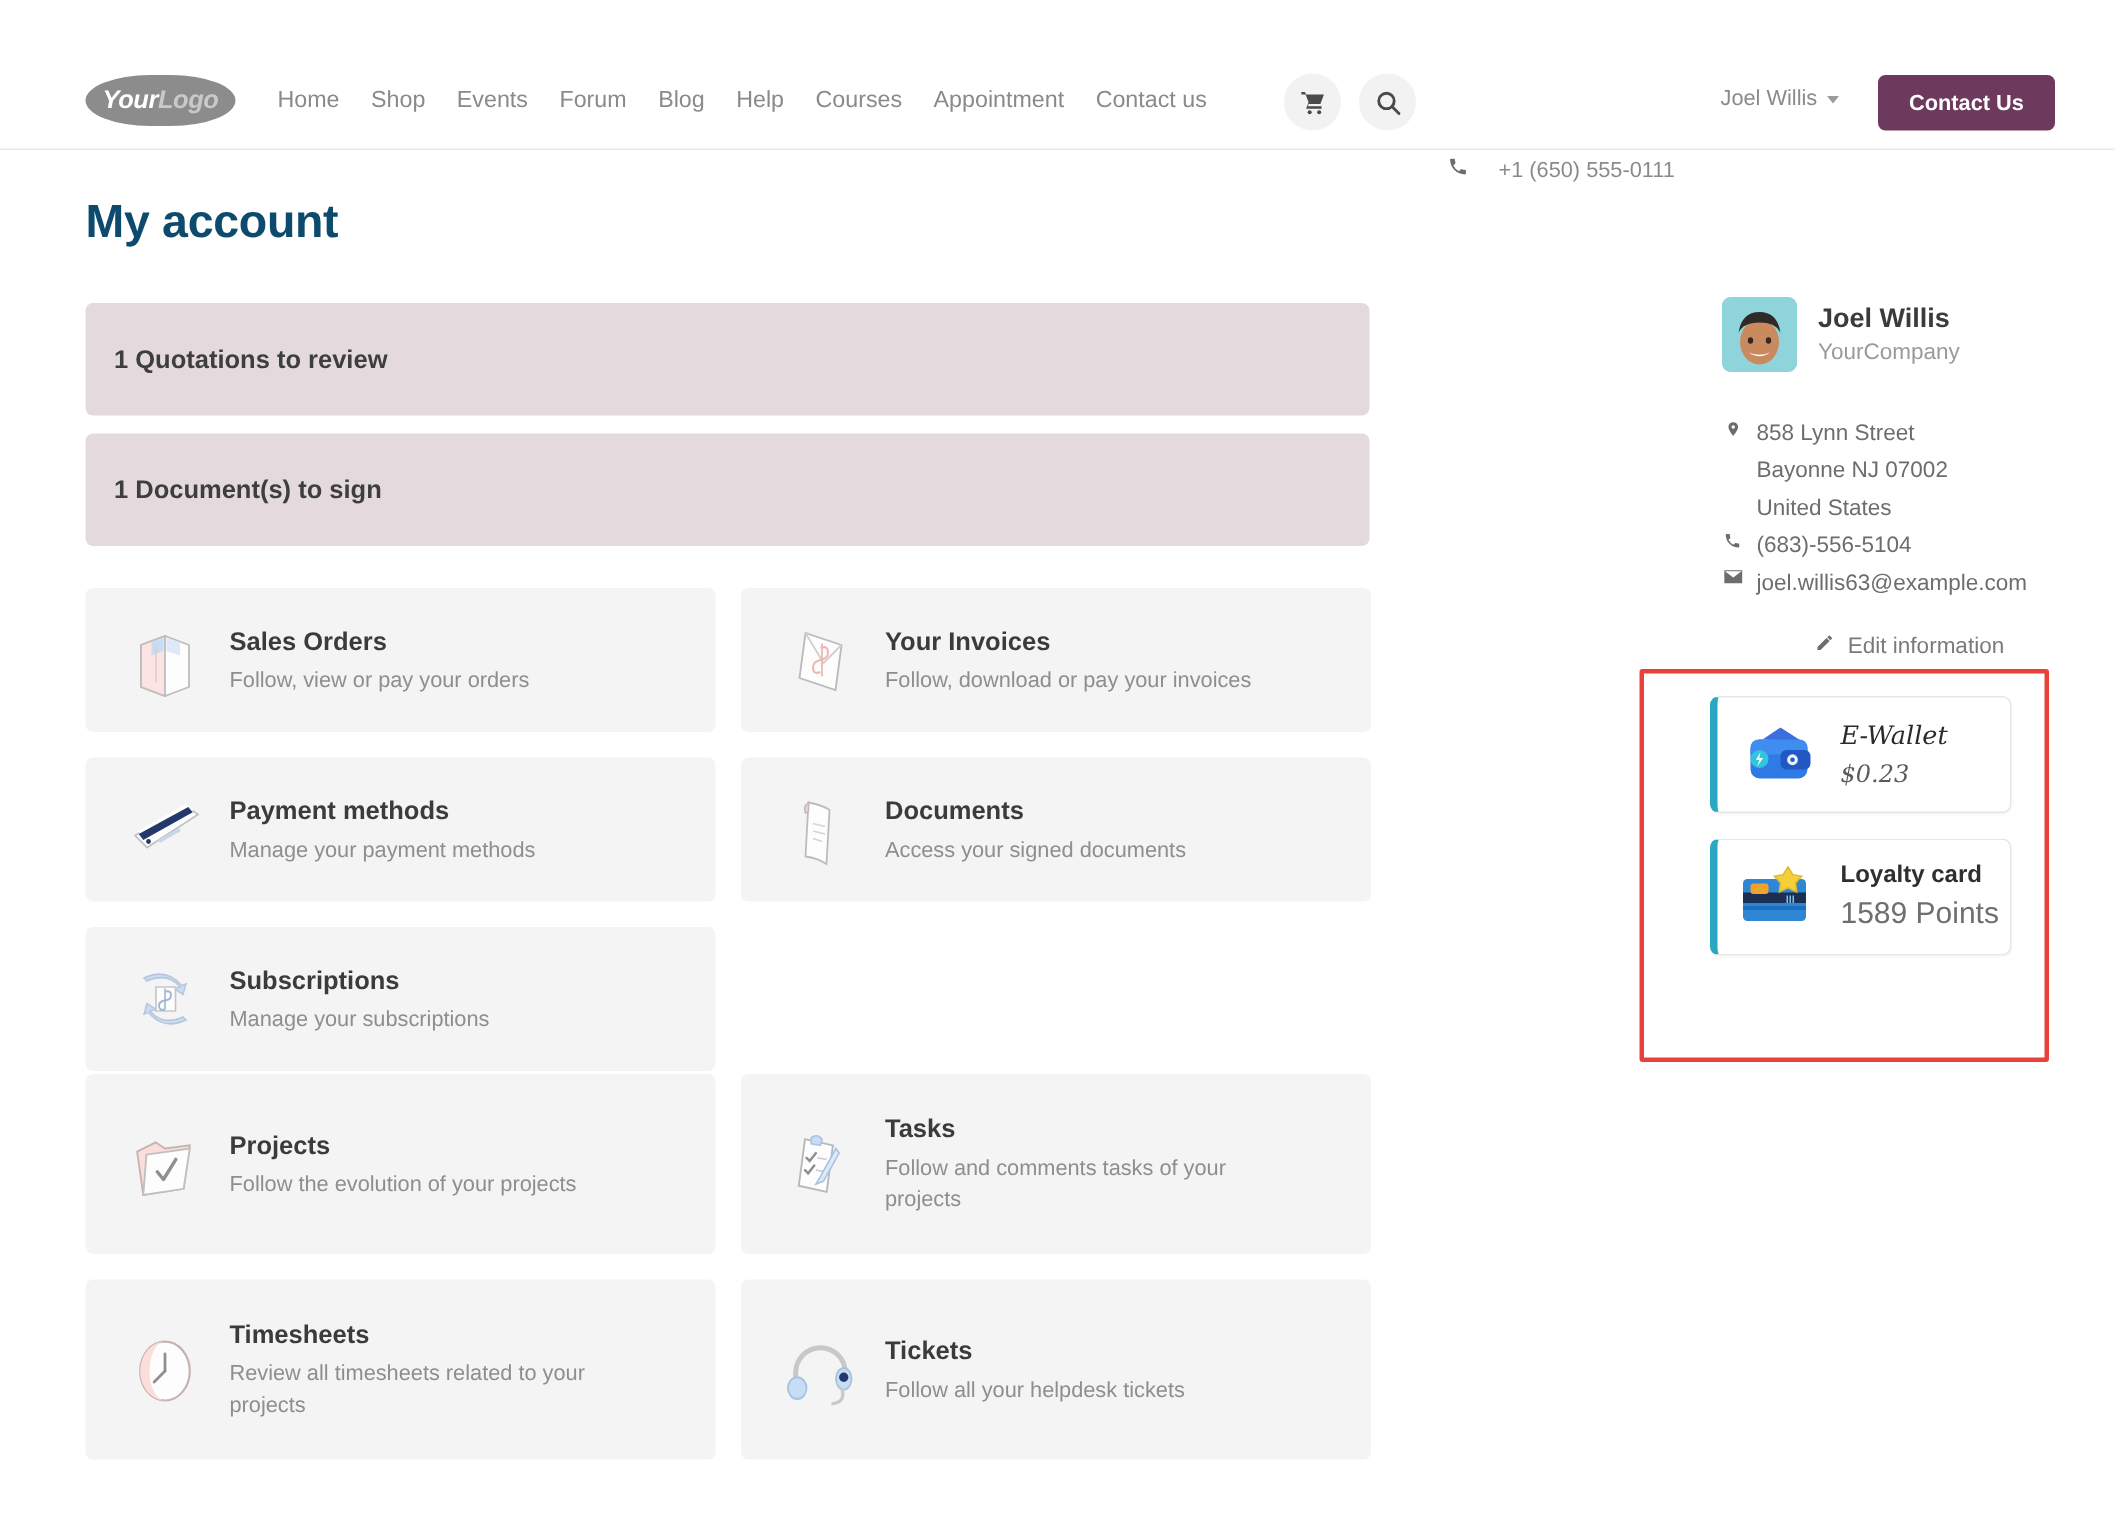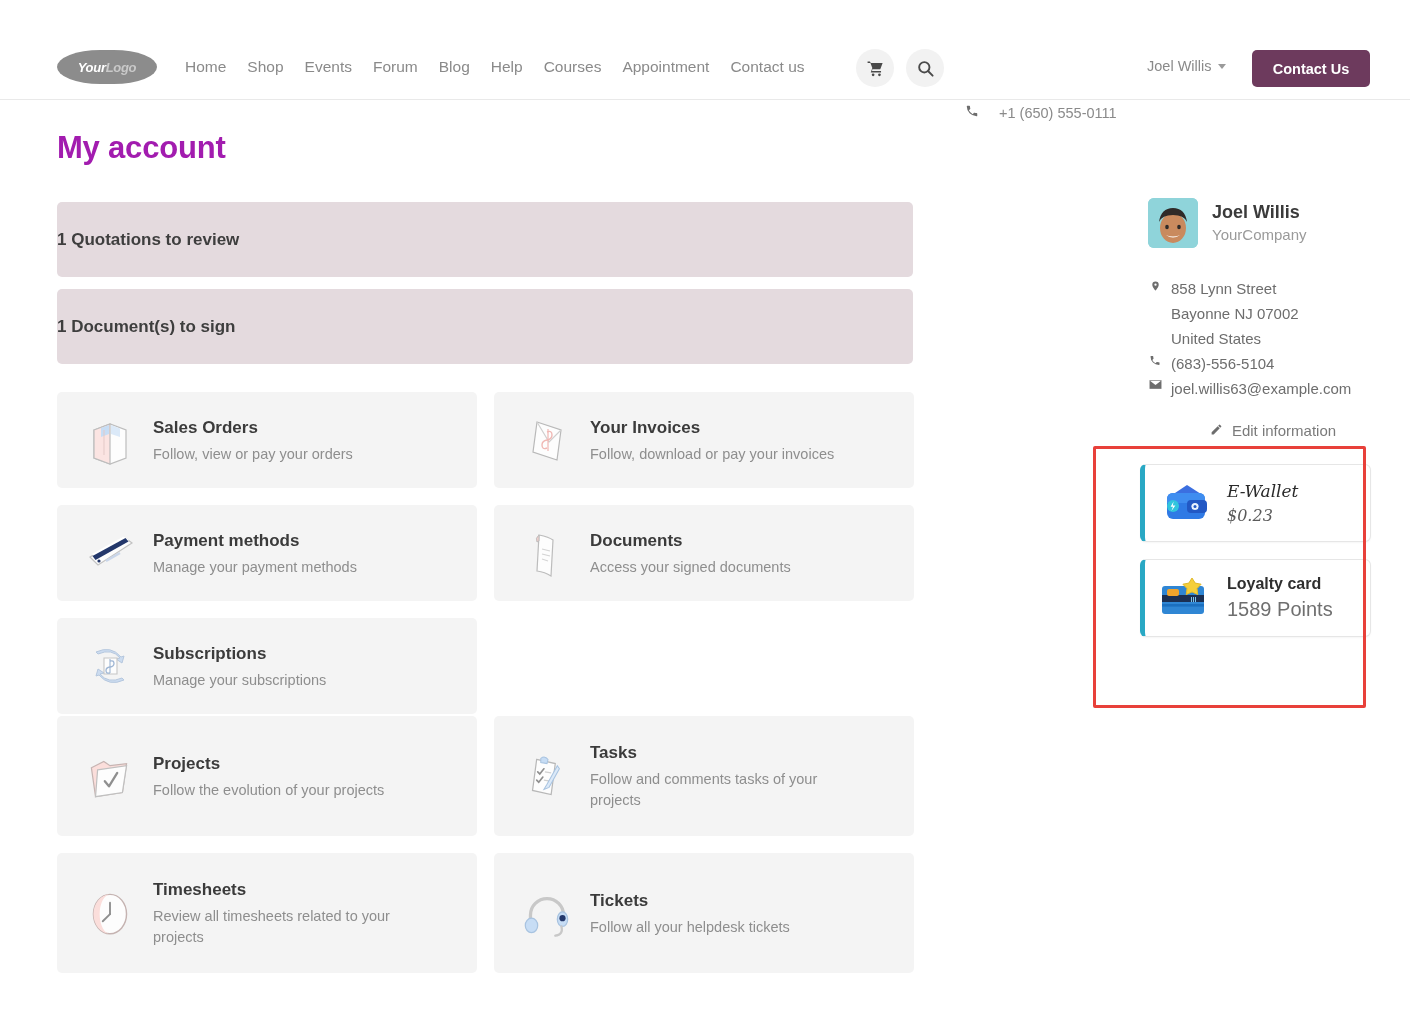--- a/index.html
+++ b/index.html
@@ -18,21 +18,21 @@
     background: #ffffff;
     border-bottom: 1px solid #e9e9e9;
     display: flex; align-items: center;
   }
   .logo {
     position: absolute; left: 57px; top: 50px;
     width: 100px; height: 34px;
     background: #8c8c8c;
     border-radius: 50% / 58%;
     display: flex; align-items: center; justify-content: center;
-    font-size: 13px; letter-spacing: -0.3px;
+    font-size: 17px; letter-spacing: -0.3px;
   }
   .logo .l1 { color: #ffffff; font-weight: bold; font-style: italic; }
   .logo .l2 { color: #c9c9c9; font-weight: bold; font-style: italic; }
 
   .nav { position: absolute; left: 185px; top: 56px; display: flex; gap: 21px; }
   .nav a {
     font-size: 15.5px; color: #8a8a8a; text-decoration: none;
     white-space: nowrap; line-height: 22px; text-align: center;
   }
 
@@ -66,30 +66,31 @@
     background: #6d3a5d; color: #ffffff;
     font-size: 14.5px; font-weight: bold;
     display: flex; align-items: center; justify-content: center;
     border: none; cursor: pointer;
     font-family: "Liberation Sans", sans-serif;
   }
 
   
   .page-title {
     position: absolute; left: 57px; top: 130px;
-    font-size: 31px; font-weight: bold; color: #a21caf;
+    font-size: 31px; font-weight: bold; color: #0c4a6e;
     letter-spacing: -0.2px;
   }
 
   
   .alerts { position: absolute; left: 57px; top: 202px; width: 856px; }
   .alert {
     width: 856px; height: 75px;
     background: #e4dade; border-radius: 5px;
     display: flex; align-items: center;
+    padding-left: 19px;
     font-size: 17px; font-weight: bold; color: #3e3e3e;
     margin-bottom: 12px;
     cursor: pointer;
   }
 
   
   .grid { position: absolute; left: 57px; }
   .grid-a { top: 392px; }
   .grid-b { top: 716px; }
   .grid-row { display: flex; gap: 17px; margin-bottom: 17px; }
@@ -130,21 +131,21 @@
 
   
   .hl-box {
     position: absolute; left: 1093px; top: 446px;
     width: 273px; height: 262px;
     border: 3px solid #e8403a; border-radius: 2px;
     pointer-events: none;
   }
   .wallets { position: absolute; left: 1140px; top: 464px; width: 201px; }
   .wcard {
-    width: 231px; background: #ffffff;
+    width: 201px; background: #ffffff;
     border: 1px solid #e6e6e6; border-radius: 6px;
     border-left: 5px solid #29a8c4;
     display: flex; align-items: center; gap: 10px;
     padding: 11px 10px; margin-bottom: 17px;
     cursor: pointer; text-decoration: none;
     box-shadow: 0 1px 2px rgba(0,0,0,0.04);
   }
   .wcard .wic { width: 62px; min-width: 62px; height: 54px; display: flex; align-items: center; justify-content: center; }
   .wcard .wtx { display: flex; flex-direction: column; gap: 5px; }
   .wcard .wt { font-size: 16px; font-weight: bold; color: #2f2f2f; white-space: nowrap; }

